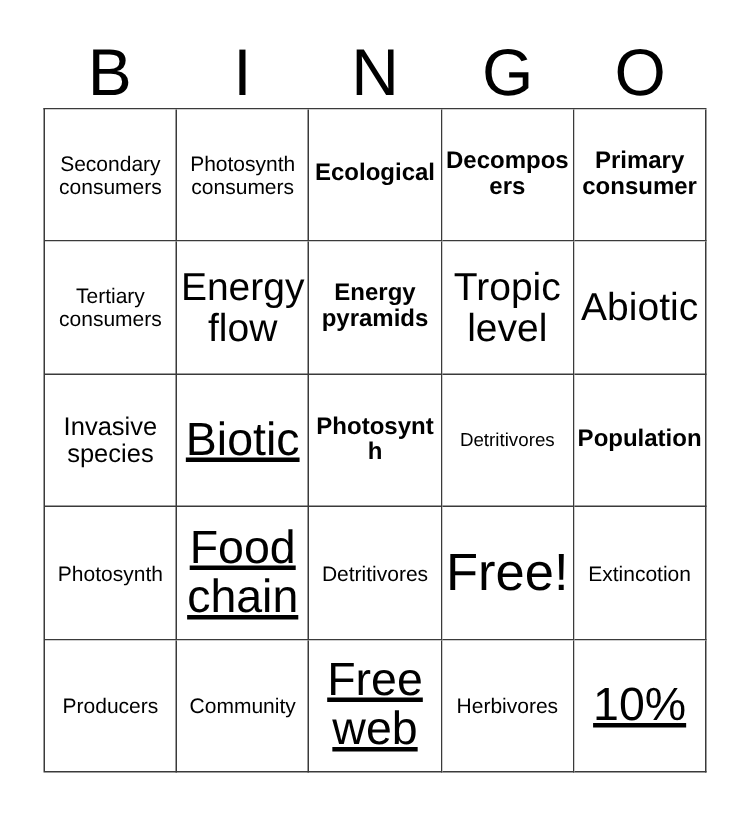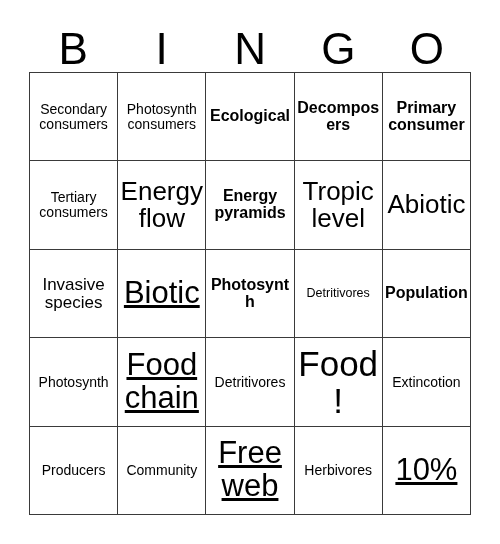--- a/index.html
+++ b/index.html
@@ -169,21 +169,21 @@
       <div class="bingo-cell">
           <span class="cell-text sz-sm">Photosynth</span>
         </div>
       <div class="bingo-cell">
           <span class="cell-text sz-xxl">Food chain</span>
         </div>
       <div class="bingo-cell">
           <span class="cell-text sz-sm">Detritivores</span>
         </div>
       <div class="bingo-cell">
-          <span class="cell-text sz-huge">Food!</span>
+          <span class="cell-text sz-huge">Free!</span>
         </div>
       <div class="bingo-cell">
           <span class="cell-text sz-sm">Extincotion</span>
         </div>
     </div>
 
     <div class="bingo-row">
       <div class="bingo-cell">
           <span class="cell-text sz-sm">Producers</span>
         </div>

